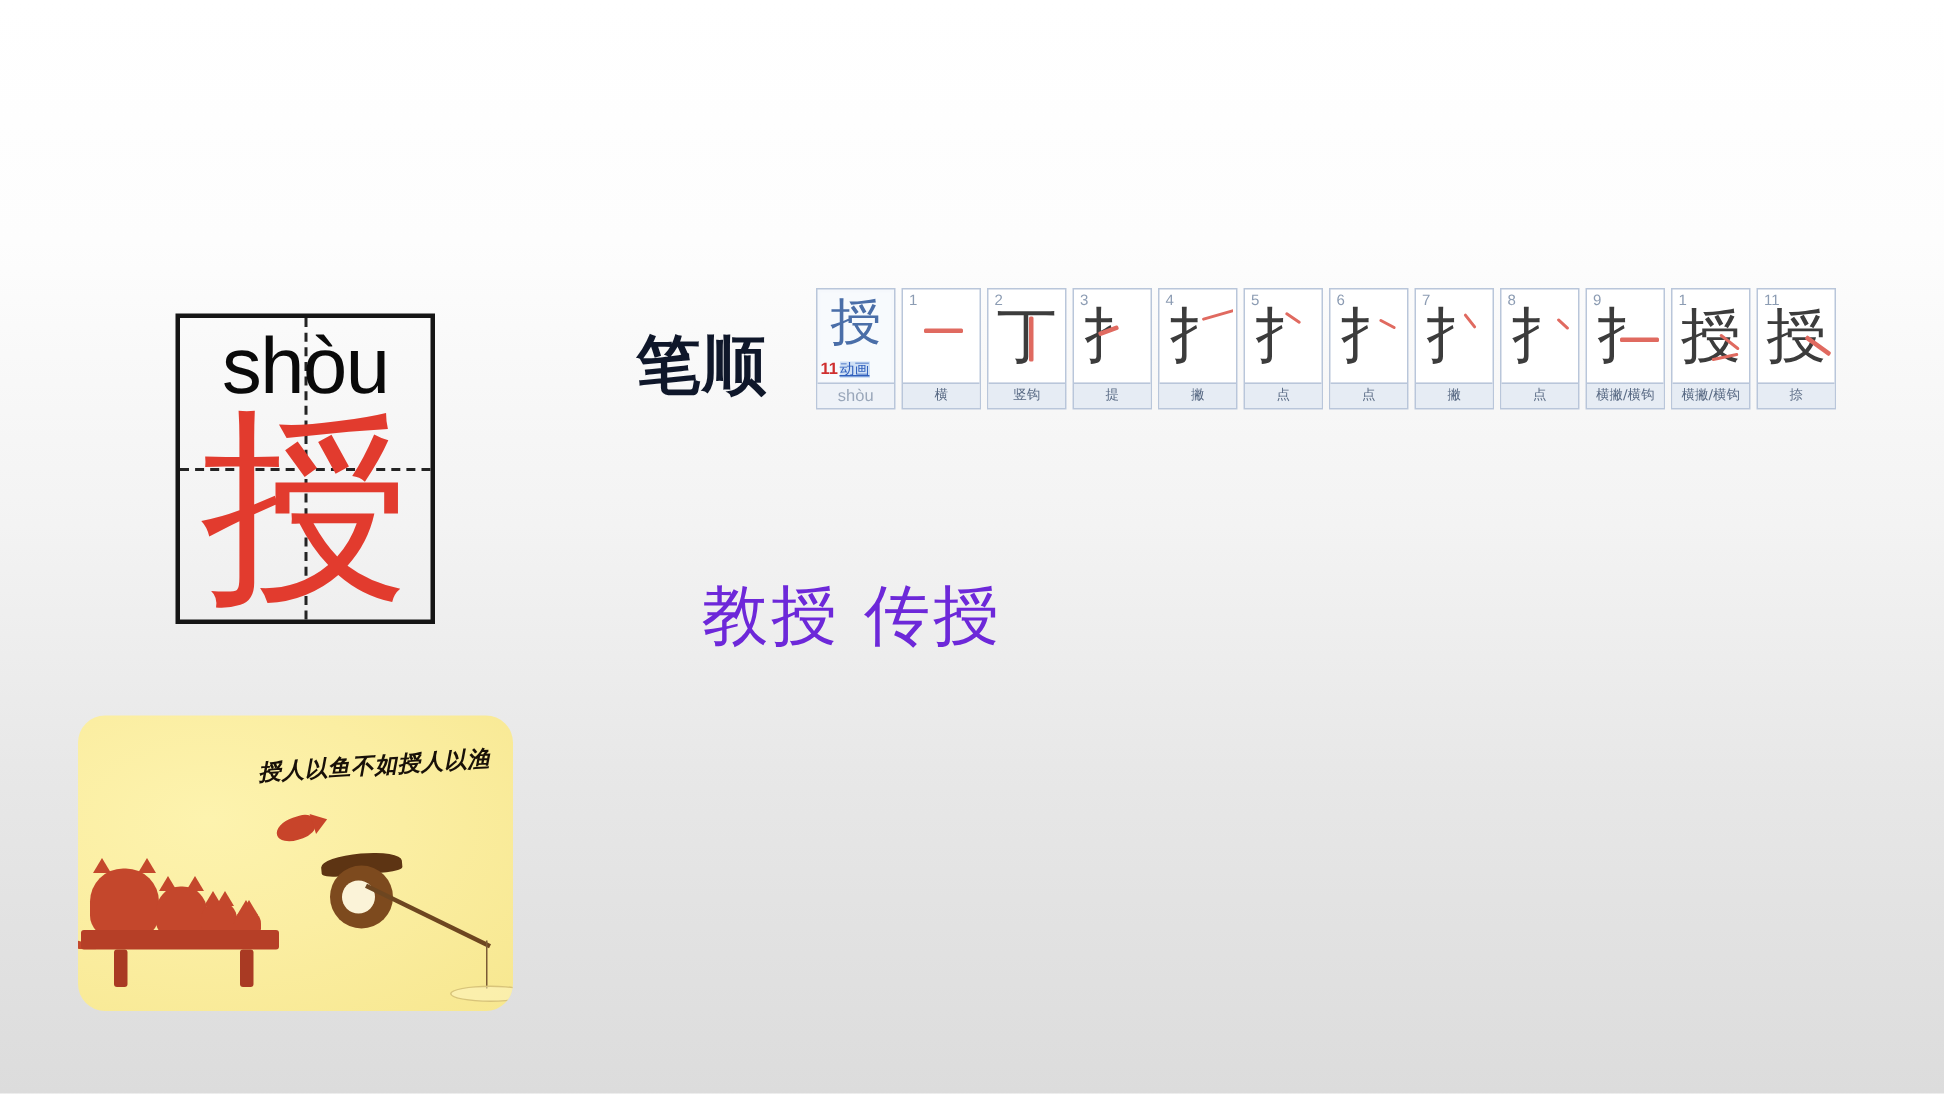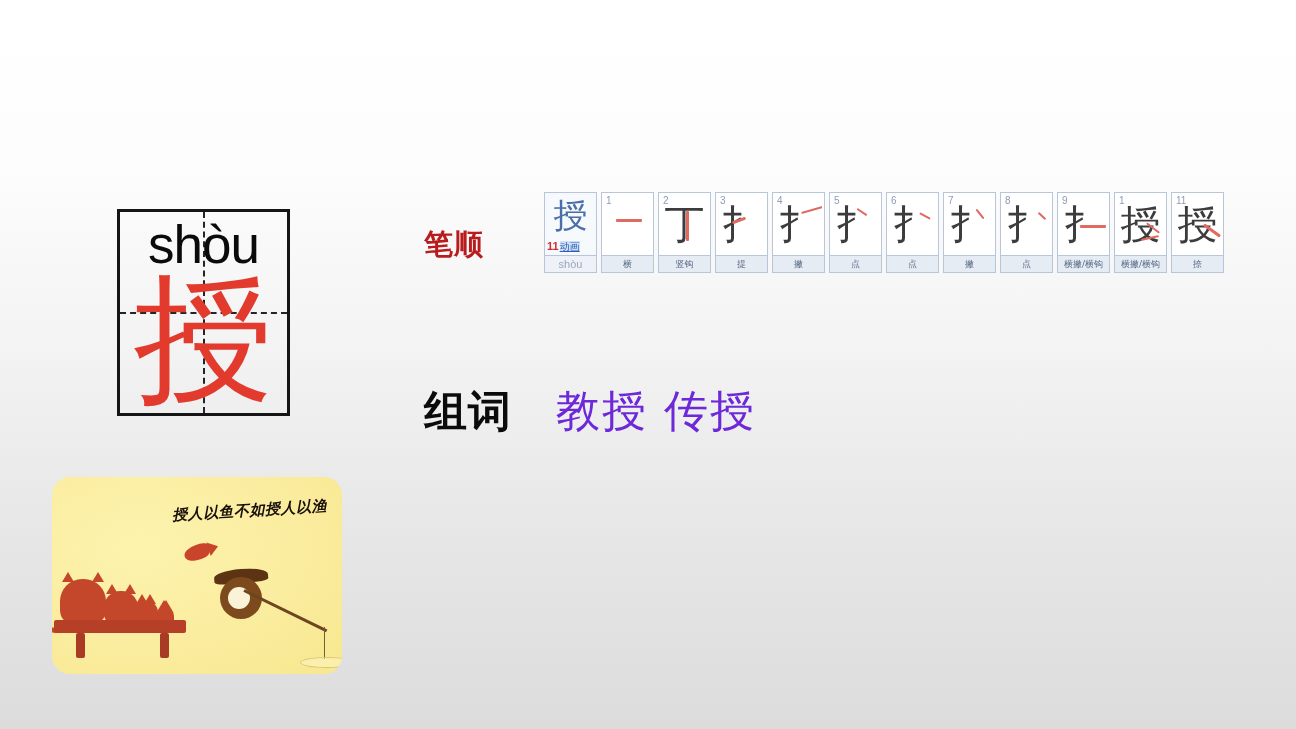--- a/index.html
+++ b/index.html
@@ -220,24 +220,24 @@
     border: 1px solid #d8c47a;
     border-radius: 50%;
     background: rgba(253, 246, 197, 0.5);
   }
 
   
   .label-bishun {
     position: absolute;
     left: 424px;
     top: 216px;
-    font-size: 29px;
+    font-size: 43px;
     line-height: 56px;
     font-weight: 700;
-    color: #b91c1c;
+    color: #0f172a;
     font-family: "DejaVu Sans", "Liberation Sans", sans-serif;
     letter-spacing: 1px;
   }
 
   
   .stroke-strip {
     position: absolute;
     left: 544px;
     top: 192px;
     display: flex;
@@ -538,18 +538,17 @@
         <div class="stroke-num">11</div>
         <div class="stroke-glyph">授</div>
         <div class="stroke-accent" style="left:28px; top:34px; width:20px; height:3px; transform:rotate(36deg);"></div>
       </div>
       <div class="stroke-name">捺</div>
     </div>
 
   </div>
 
   <div class="row-zuci">
-    <span class="label">组词</span>
     <span class="words">教授  传授</span>
   </div>
 
 
 </div>
 
 </body></html>

